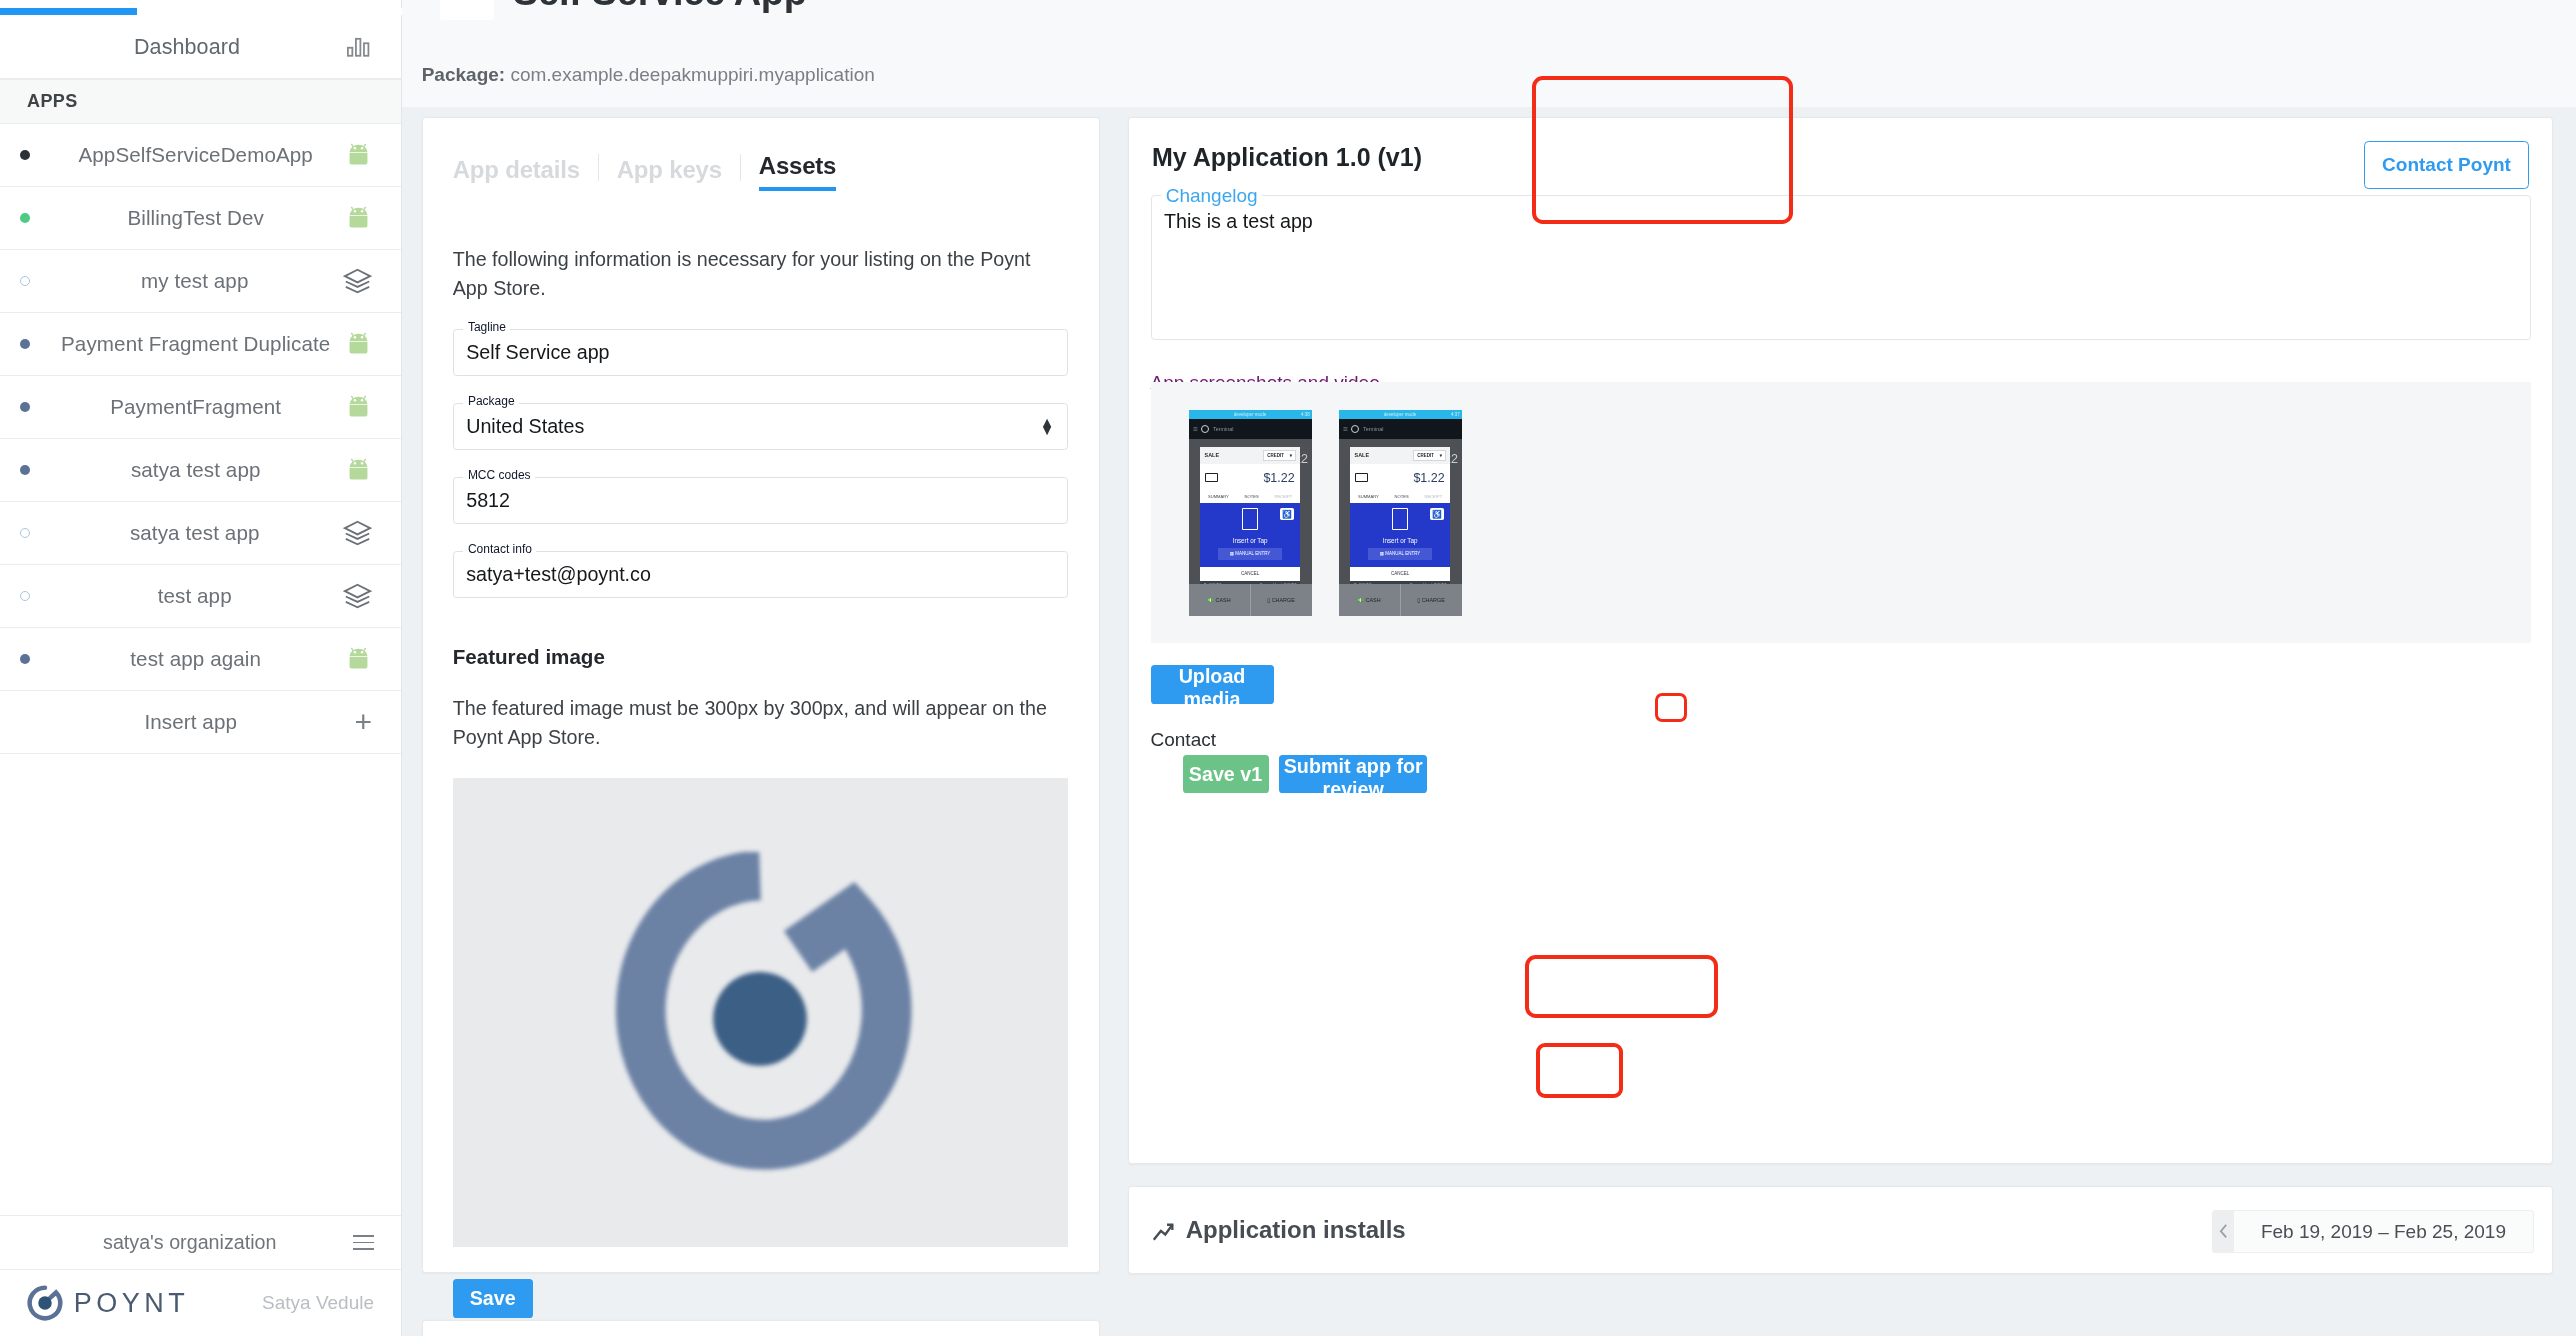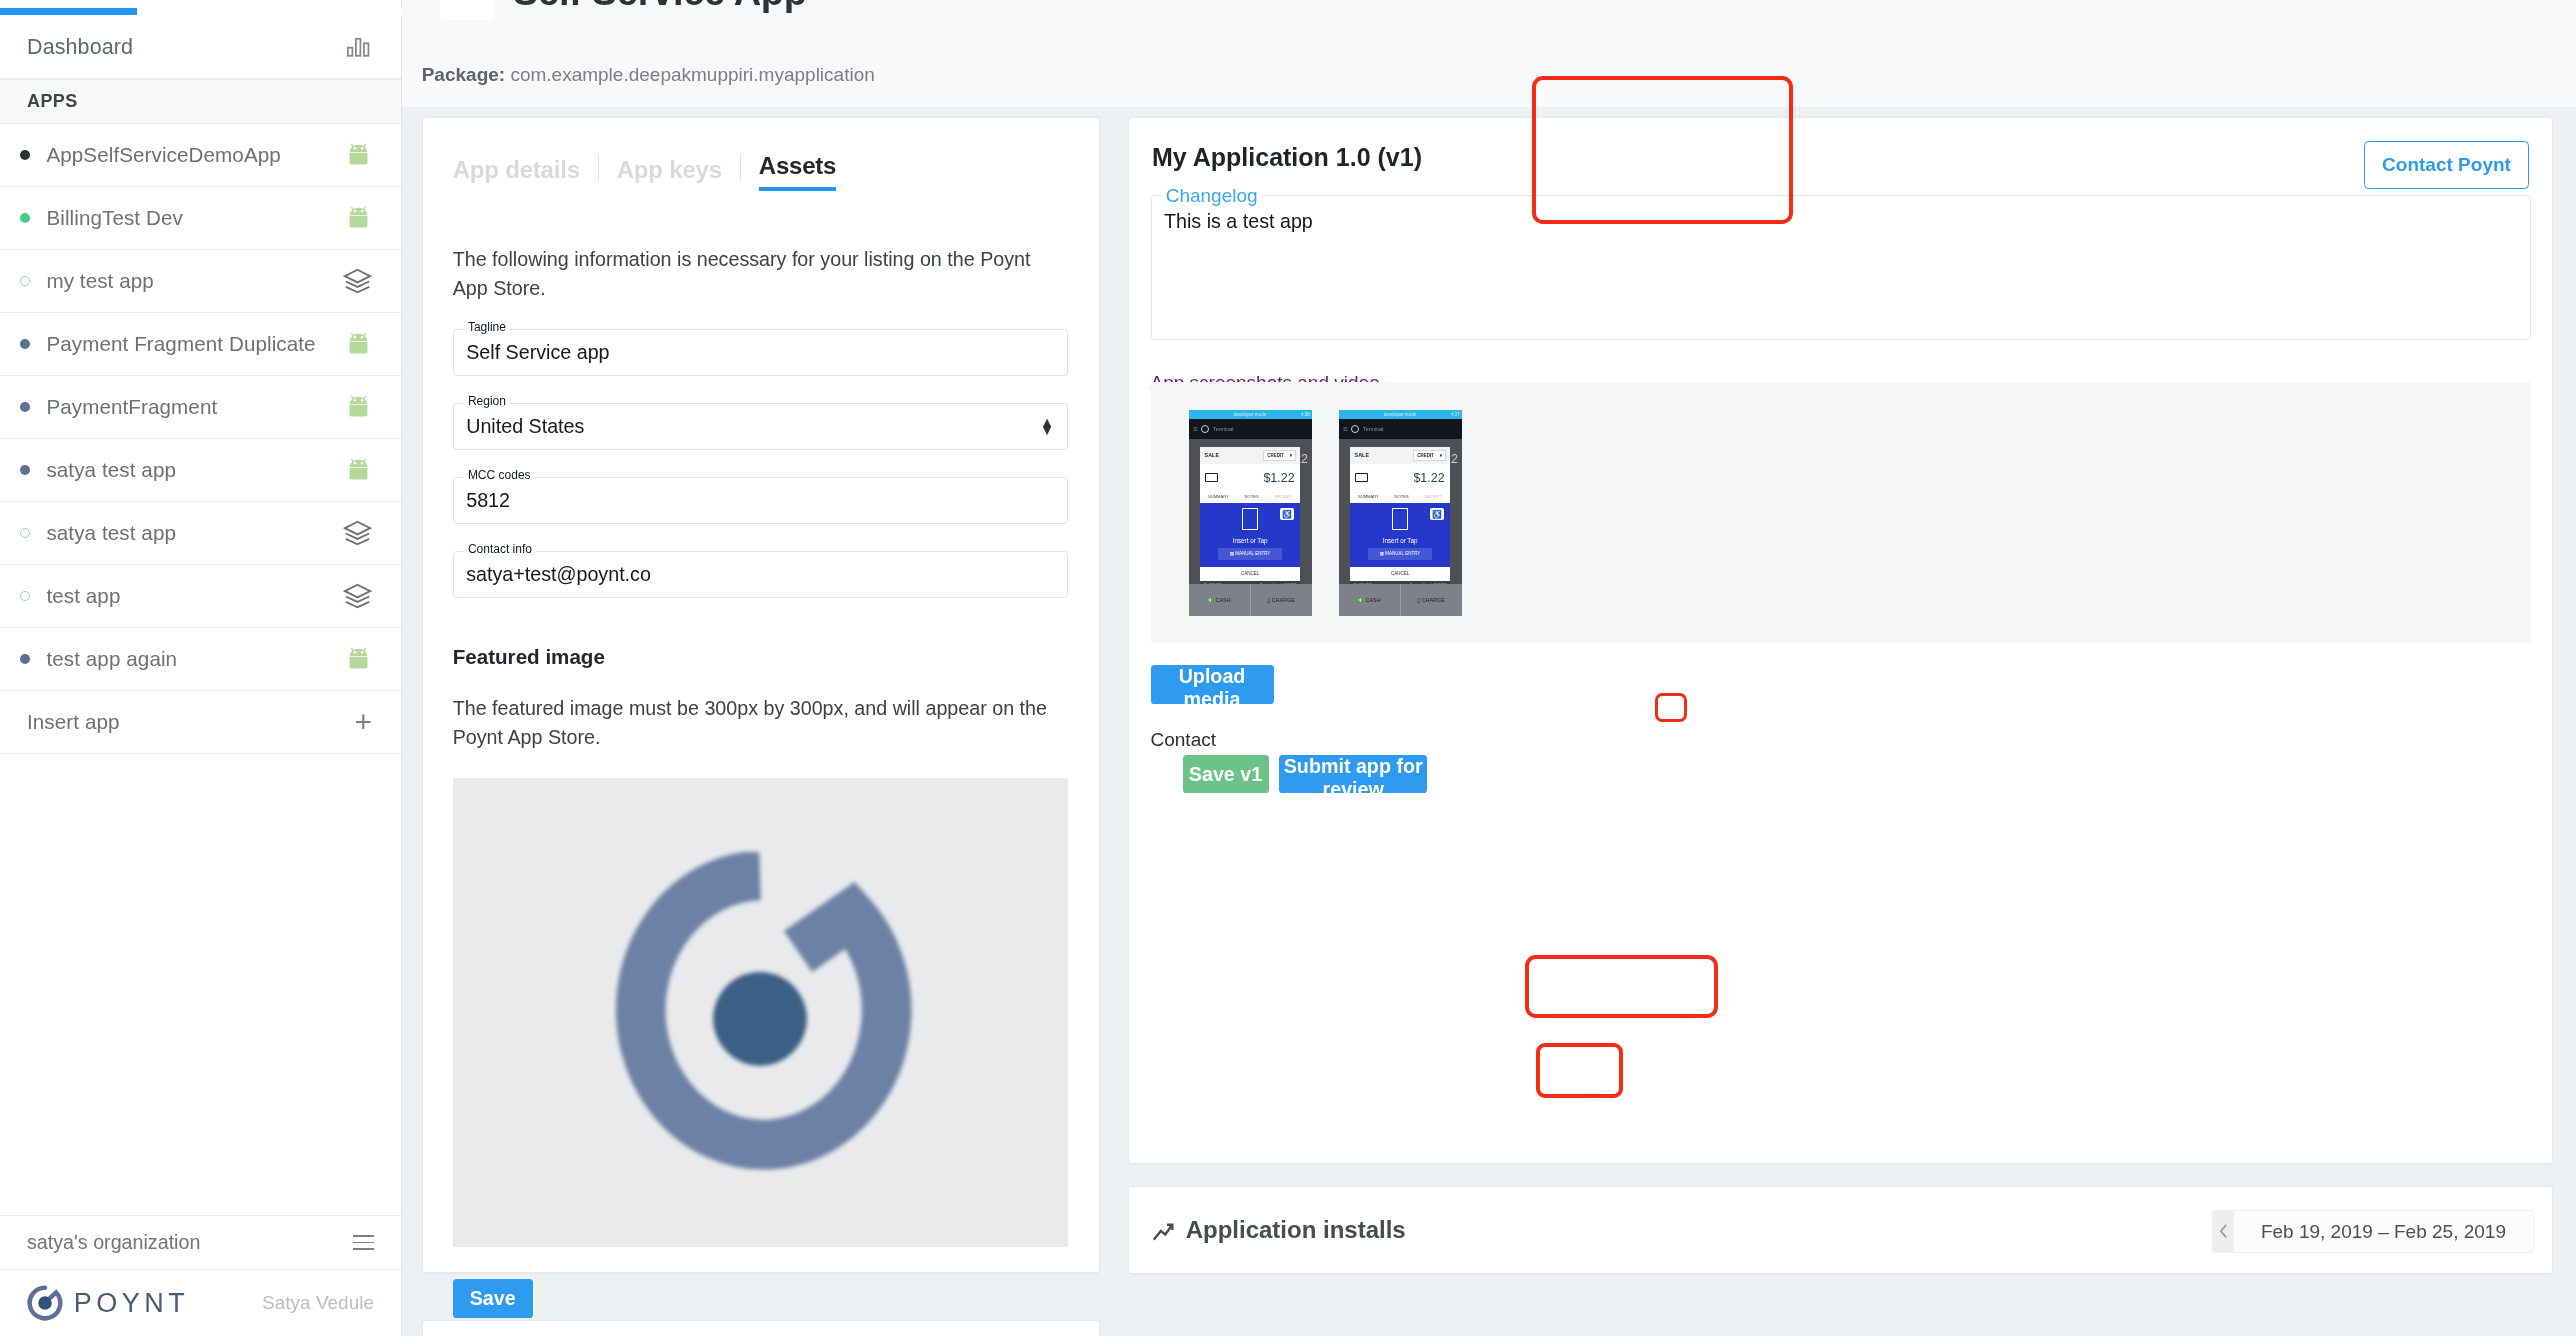--- a/index.html
+++ b/index.html
@@ -10,20 +10,21 @@
     overflow: hidden;
   }
   body { position: relative; }
 
   
   .sidebar {
     position: absolute; left: 0; top: 0;
     width: 402px; height: 1336px;
     background: #ffffff;
     border-right: 0.9px solid #e3e6e8;
+    text-align: center;
   }
   .progress-track {
     position: absolute; left: 0; top: 8px;
     width: 402px; height: 7.2px;
     background: #ffffff;
   }
   .progress-fill {
     position: absolute; left: 0; top: 0;
     width: 136px; height: 7.2px;
     background: #2196f3;
@@ -458,21 +459,21 @@
     </div>
 
     <div class="intro-text">The following information is necessary for your listing on the Poynt App Store.</div>
 
     <div class="field">
       <span class="field-legend">Tagline</span>
       <div class="field-box">Self Service app</div>
     </div>
 
     <div class="field">
-      <span class="field-legend">Region</span>
+      <span class="field-legend">Package</span>
       <div class="field-box">
         <span>United States</span>
         <span class="select-arrows">
           <span>▲</span>
             <span>▼</span>
         </span>
       </div>
     </div>
 
     <div class="field">

